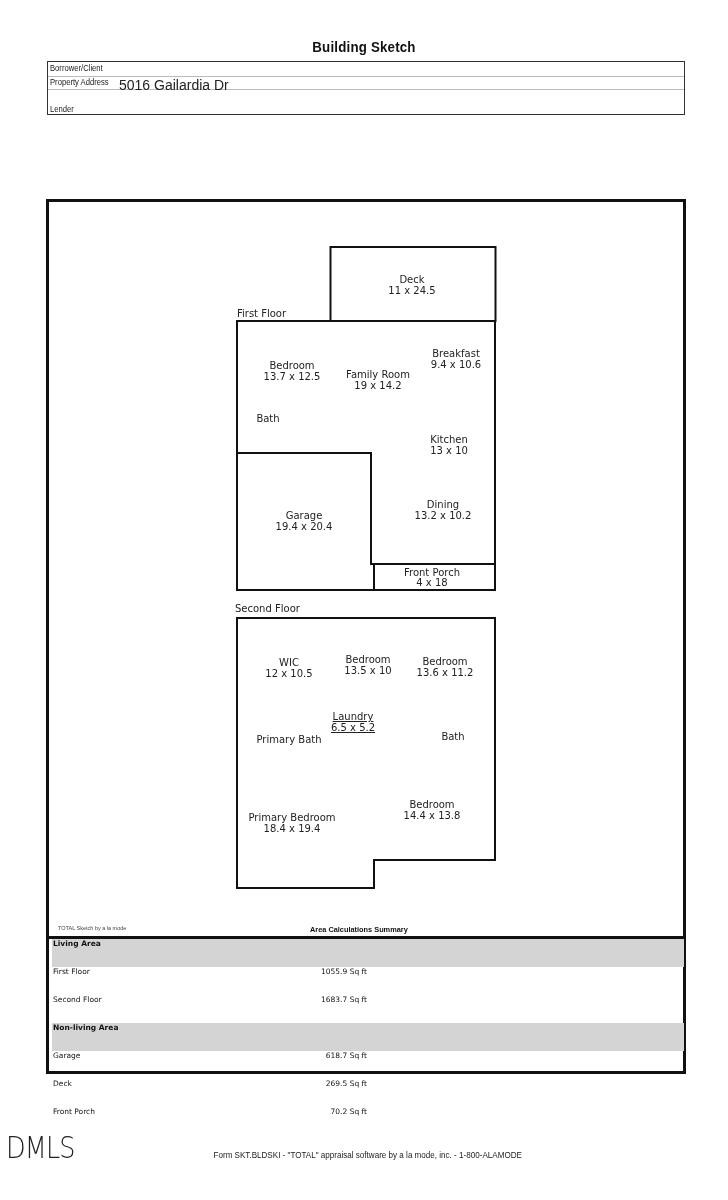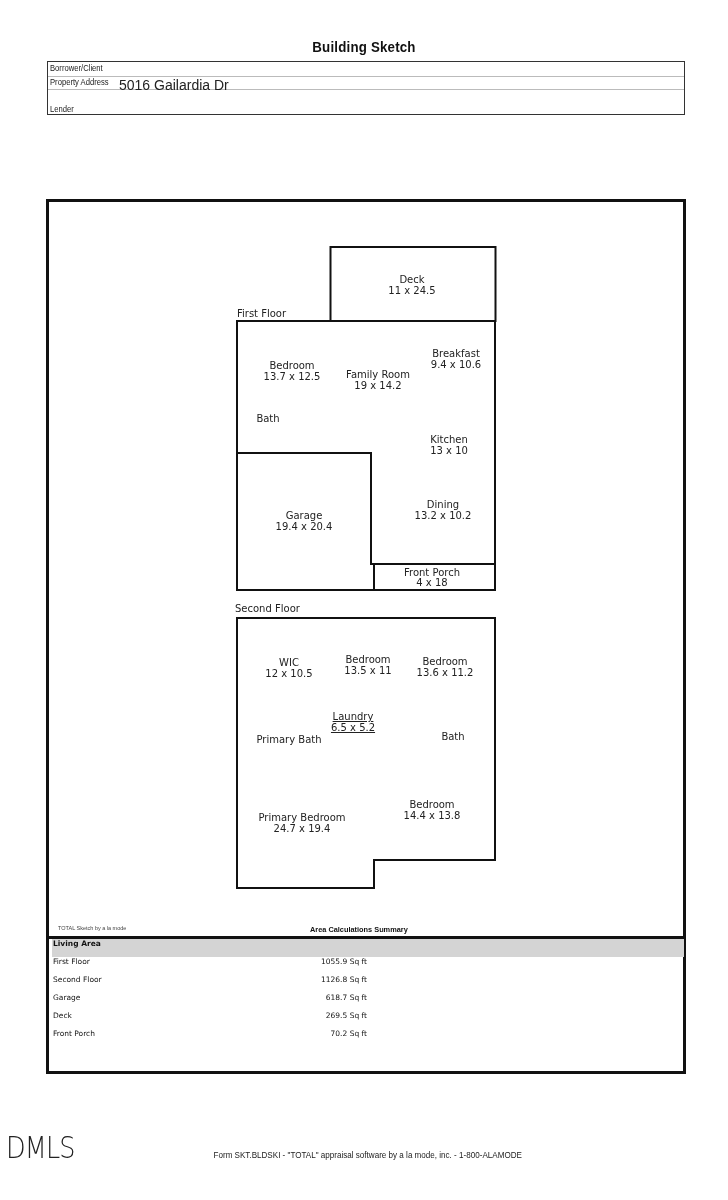--- a/index.html
+++ b/index.html
@@ -11,21 +11,21 @@
     .hdr-row:last-child { border-bottom: none; text-align: right; }
     .hdr-label { position: absolute; left: 2px; top: 1px; font-size: 9px; transform: scaleX(0.85); transform-origin: left; font-family: "Liberation Sans", sans-serif; color: #222; }
     .hdr-val { position: absolute; top: 1px; font-size: 14px; font-family: "Liberation Sans", sans-serif; color: #222; }
     .sheet { left: 46px; top: 199px; width: 640px; height: 875px; border: 3px solid #111; box-sizing: border-box; }
     .room { position: absolute; text-align: center; font-family: "DejaVu Sans", sans-serif; font-size: 10px; line-height: 11px; color: #222; white-space: nowrap; transform: translateX(-50%); }
     .floor-label { position: absolute; font-family: "DejaVu Sans", sans-serif; font-size: 10px; color: #222; }
     .small-brand { left: 58px; top: 925px; font-size: 5.5px; color: #444; font-family: "Liberation Sans", sans-serif; }
     .calc-title { left: 310px; top: 925px; font-size: 8px; font-weight: bold; font-family: "Liberation Sans", sans-serif; transform: scaleX(0.92); transform-origin: left; }
     .calc-rule { left: 49px; top: 936px; width: 636px; height: 3px; background: #111; }
     .calc-table { left: 52px; top: 939px; width: 632px; }
-    .crow { position: relative; height: 18px; font-family: "DejaVu Sans", sans-serif; font-size: 7.5px; line-height: 10.5px; }
+    .crow { position: relative; height: 28px; font-family: "DejaVu Sans", sans-serif; font-size: 7.5px; line-height: 10.5px; }
     .crow.section { background: #d4d4d4; font-weight: bold; }
     .crow.total { font-weight: bold; }
     .crow .lbl { position: absolute; left: 1px; }
     .crow .val { position: absolute; right: 317px; text-align: left; }
     .footer-logo { left: 6px; top: 1130px; font-family: "DejaVu Sans", sans-serif; font-weight: 200; font-size: 30px; letter-spacing: -1px; color: #222; transform: scaleX(0.85); transform-origin: left; }
     .footer-text { left: 0; width: 728px; top: 1149px; text-align: center; padding-left: 4px; font-size: 9.5px; font-family: "Liberation Sans", sans-serif; color: #222; transform: scaleX(0.85); }
     svg.plan { position: absolute; left: 0; top: 0; }
   </style>
 </head>
 <body>
@@ -103,60 +103,63 @@
 </div>
 
 <div class="floor-label" style="left:235px; top:603px;">Second Floor</div>
 
 <div class="room" style="left:289px; top:657px;">
   <div>WIC</div>
   <div>12 x 10.5</div>
 </div>
 <div class="room" style="left:368px; top:654px;">
   <div>Bedroom</div>
-  <div>13.5 x 11</div>
+  <div>13.5 x 10</div>
 </div>
 <div class="room" style="left:445px; top:656px;">
   <div>Bedroom</div>
   <div>13.6 x 11.2</div>
 </div>
 <div class="room" style="left:353px; top:711px;text-decoration:underline;">
   <div>Laundry</div>
   <div>6.5 x 5.2</div>
 </div>
 <div class="room" style="left:289px; top:734px;">
   <div>Primary Bath</div>
 </div>
 <div class="room" style="left:453px; top:731px;">
   <div>Bath</div>
 </div>
-<div class="room" style="left:302px; top:812px;">
+<div class="room" style="left:292px; top:812px;">
   <div>Primary Bedroom</div>
-  <div>24.7 x 19.4</div>
+  <div>18.4 x 19.4</div>
 </div>
 <div class="room" style="left:432px; top:799px;">
   <div>Bedroom</div>
   <div>14.4 x 13.8</div>
 </div>
 
 <div class="abs small-brand">TOTAL Sketch by a la mode</div>
 <div class="abs calc-title">Area Calculations Summary</div>
 <div class="abs calc-rule"></div>
 
 <div class="abs calc-table">
   <div class="crow section">
     <span class="lbl">Living Area</span>
   </div>
   <div class="crow">
     <span class="lbl">First Floor</span>
     <span class="val">1055.9 Sq ft</span>
   </div>
   <div class="crow">
     <span class="lbl">Second Floor</span>
-    <span class="val">1126.8 Sq ft</span>
+    <span class="val">1683.7 Sq ft</span>
+  </div>
+  <div class="crow section">
+    <span class="lbl">Non-living Area</span>
   </div>
   <div class="crow">
     <span class="lbl">Garage</span>
     <span class="val">618.7 Sq ft</span>
   </div>
   <div class="crow">
     <span class="lbl">Deck</span>
     <span class="val">269.5 Sq ft</span>
   </div>
   <div class="crow">

